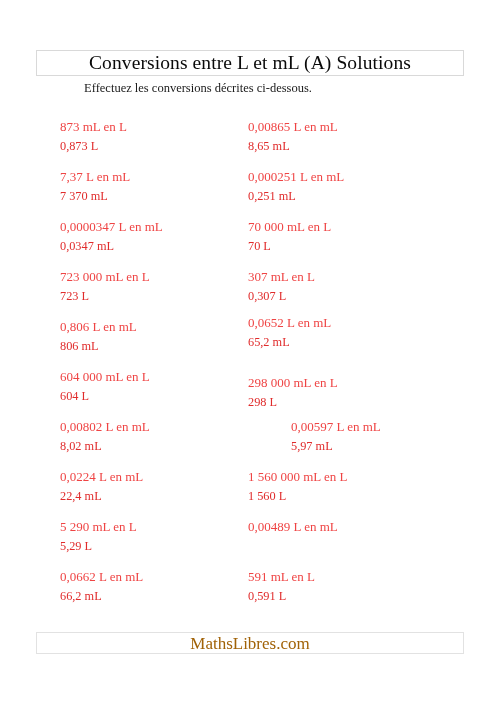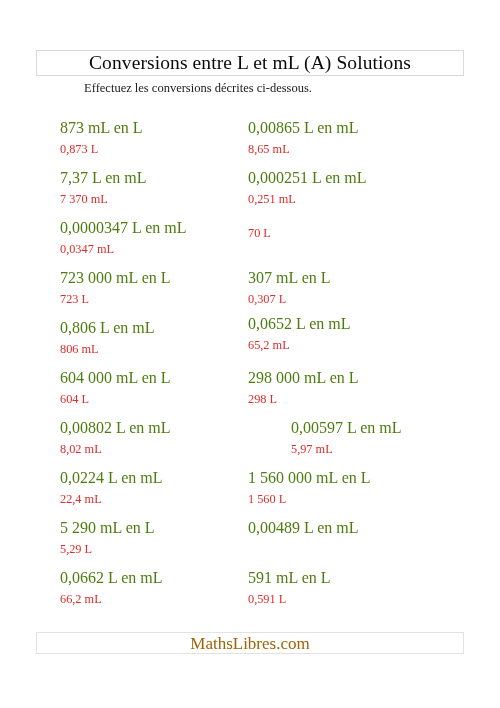--- a/index.html
+++ b/index.html
@@ -70,23 +70,23 @@
   .col-left  { left: 60px; }
   .col-right { left: 248px; }
 
   .item {
     position: absolute;
     left: 0;
     width: 210px;
     height: 50px;
   }
   .question {
-    font-size: 16px;
-    line-height: 1;
-    color: #4d7c0f;
+    font-size: 13px;
+    line-height: 1;
+    color: #ef4444;
     white-space: nowrap;
     font-family: Liberation Serif, serif;
   }
   .answer {
     font-size: 12.3px;
     line-height: 1;
     margin-top: 7px;
     color: #e02b2b;
     white-space: nowrap;
   }
@@ -167,31 +167,32 @@
     <div class="col col-right">
         <div class="item" style="top: 0px;">
           <div class="question">0,00865 L en mL</div>
           <div class="answer">8,65 mL</div>
         </div>
         <div class="item" style="top: 50px;">
           <div class="question">0,000251 L en mL</div>
           <div class="answer">0,251 mL</div>
         </div>
         <div class="item" style="top: 100px;">
+          <div class="question">70 000 mL en L</div>
           <div class="answer">70 L</div>
         </div>
         <div class="item" style="top: 150px;">
           <div class="question">307 mL en L</div>
           <div class="answer">0,307 L</div>
         </div>
         <div class="item" style="top: 196px;">
           <div class="question">0,0652 L en mL</div>
           <div class="answer">65,2 mL</div>
         </div>
-        <div class="item" style="top: 250px;">
+        <div class="item" style="top: 256px;">
           <div class="question">298 000 mL en L</div>
           <div class="answer">298 L</div>
         </div>
         <div class="item" style="top: 300px; margin-left: 43px;">
           <div class="question">0,00597 L en mL</div>
           <div class="answer">5,97 mL</div>
         </div>
         <div class="item" style="top: 350px;">
           <div class="question">1 560 000 mL en L</div>
           <div class="answer">1 560 L</div>

